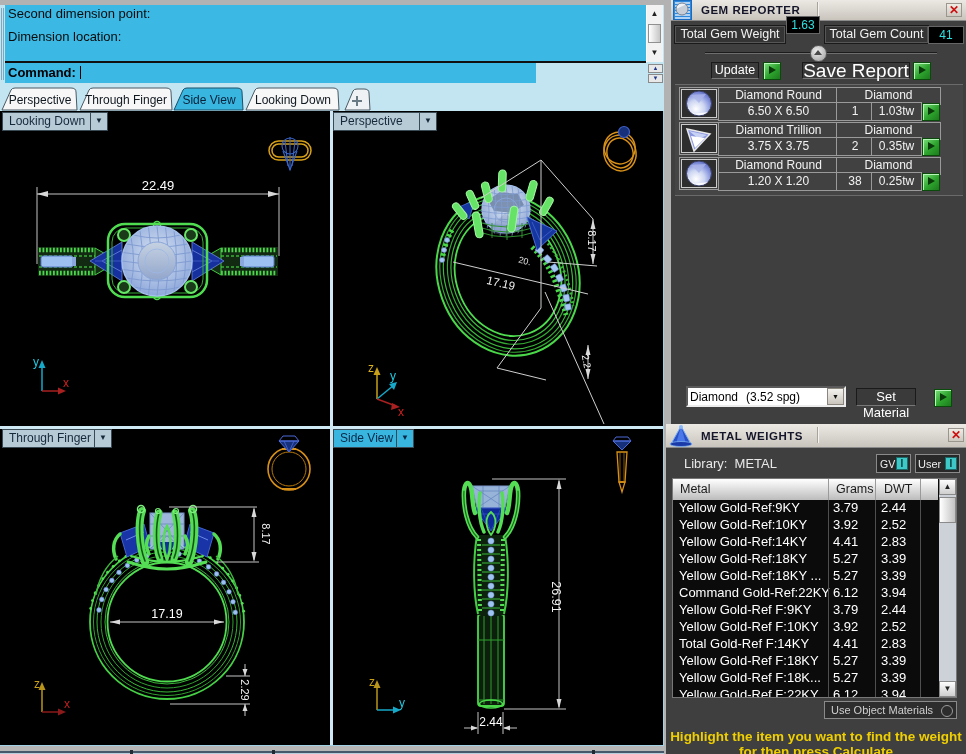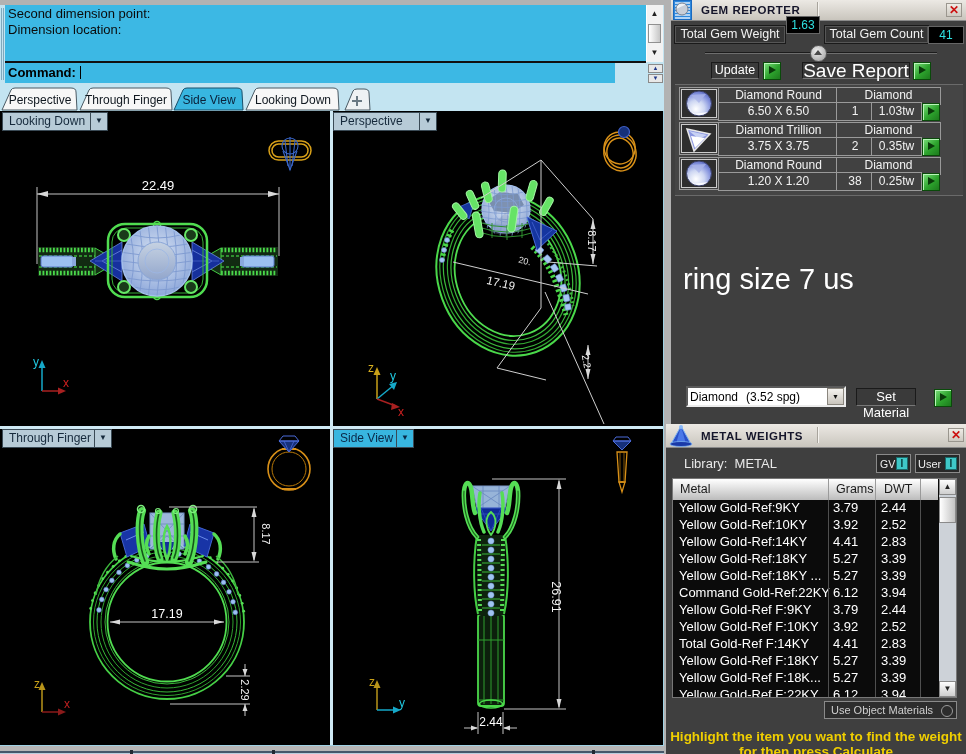--- a/index.html
+++ b/index.html
@@ -27,24 +27,24 @@
 <body>
 <div id="app">
 
 <div class="abs" style="left:0;top:0;width:664px;height:5px;background:#b2b2b2;"></div>
 <div class="abs" style="left:0;top:5px;width:664px;height:79px;background:#c3e4f1;"></div>
 <div class="abs" style="left:1px;top:8px;width:1px;height:72px;background:#7fa8bc;"></div>
 <div class="abs" style="left:3px;top:8px;width:1px;height:72px;background:#7fa8bc;"></div>
 <div class="abs" style="left:5px;top:5px;width:641px;height:57px;background:#3cb8e4;color:#0b0b0b;
   font-size:13px;line-height:15.5px;padding-top:1px;box-sizing:border-box;">
   <div style="padding-left:3px;">Second dimension point:</div>
-  <div style="padding-left:3px;">Dimension location:</div>
+  <div style="padding-left:3px;margin-top:7px;">Dimension location:</div>
 </div>
 <div class="abs" style="left:5px;top:61px;width:641px;height:2px;background:#101010;"></div>
-<div class="abs" style="left:5px;top:63px;width:610px;height:20px;background:#3cb8e4;color:#000;
+<div class="abs" style="left:5px;top:63px;width:531px;height:20px;background:#3cb8e4;color:#000;
   font-size:13px;line-height:20px;font-weight:bold;padding-left:3px;box-sizing:border-box;">Command:&nbsp;<span style="display:inline-block;width:1px;height:13px;background:#000;vertical-align:-2px;"></span></div>
 
 <div class="abs" style="left:646px;top:5px;width:17px;height:57px;background:#f2f2f2;border-left:1px solid #fff;box-sizing:border-box;"></div>
 <div class="abs" style="left:647px;top:7px;width:15px;height:13px;font-size:8px;text-align:center;line-height:13px;color:#222;">▲</div>
 <div class="abs" style="left:648px;top:24px;width:13px;height:19px;background:linear-gradient(90deg,#ffffff,#c6c6c6);border:1px solid #909090;box-sizing:border-box;"></div>
 <div class="abs" style="left:647px;top:46px;width:15px;height:13px;font-size:8px;text-align:center;line-height:13px;color:#222;">▼</div>
 
 <div class="abs" style="left:648px;top:64px;width:15px;height:9px;background:#e8e8e8;border:1px solid #8a8a8a;box-sizing:border-box;font-size:6px;line-height:7px;text-align:center;color:#223a8a;">▲</div>
 <div class="abs" style="left:648px;top:74px;width:15px;height:9px;background:#e8e8e8;border:1px solid #8a8a8a;box-sizing:border-box;font-size:6px;line-height:7px;text-align:center;color:#223a8a;">▼</div>
 
@@ -635,21 +635,20 @@
 <div class="cell" style="left:836px;top:137px;width:36px;height:17px;line-height:16px;">2</div>
 <div class="cell" style="left:871px;top:137px;width:49px;height:17px;line-height:16px;">0.35tw</div>
 <div class="gbtn" style="left:922px;top:138px;"></div>
 <div class="cell" style="left:718px;top:157px;width:119px;height:16px;line-height:15px;">Diamond Round</div>
 <div class="cell" style="left:836px;top:157px;width:103px;height:16px;line-height:15px;">Diamond</div>
 <div class="cell" style="left:718px;top:172px;width:119px;height:17px;line-height:16px;">1.20 X 1.20</div>
 <div class="cell" style="left:836px;top:172px;width:36px;height:17px;line-height:16px;">38</div>
 <div class="cell" style="left:871px;top:172px;width:49px;height:17px;line-height:16px;">0.25tw</div>
 <div class="gbtn" style="left:922px;top:173px;"></div>
 
-<div class="abs" style="left:683px;top:263px;width:260px;height:34px;color:#fff;font-size:29px;">ring size 7 us</div>
 
 <div class="abs" style="left:686px;top:386px;width:160px;height:21px;background:#fff;border:2px solid;border-color:#5a5a5a #ececec #ececec #5a5a5a;box-sizing:border-box;"></div>
 <div class="abs" style="left:690px;top:390px;color:#000;font-size:12px;">Diamond</div>
 <div class="abs" style="left:746px;top:390px;color:#000;font-size:12px;">(3.52 spg)</div>
 <div class="abs" style="left:827px;top:388px;width:17px;height:17px;background:linear-gradient(#f4f2ee,#c9c5bd);border:1px solid #8a867e;box-sizing:border-box;text-align:center;font-size:7px;line-height:15px;color:#111;">▼</div>
 <div class="abs" style="left:856px;top:388px;width:60px;height:18px;background:#3a3a3a;border:1px solid #1a1a1a;border-bottom-color:#777;box-sizing:border-box;color:#fff;font-size:13px;line-height:16px;text-align:center;">Set Material</div>
 <div class="gbtn" style="left:934px;top:389px;"></div>
 
 <div class="abs" style="left:666px;top:424px;width:300px;height:24px;background:linear-gradient(#ece9e4,#c9c5bd);border-bottom:1px solid #8a8a8a;box-sizing:border-box;"></div>
 <div class="abs" style="left:817px;top:427px;width:1px;height:16px;background:#a8a49c;"></div>

